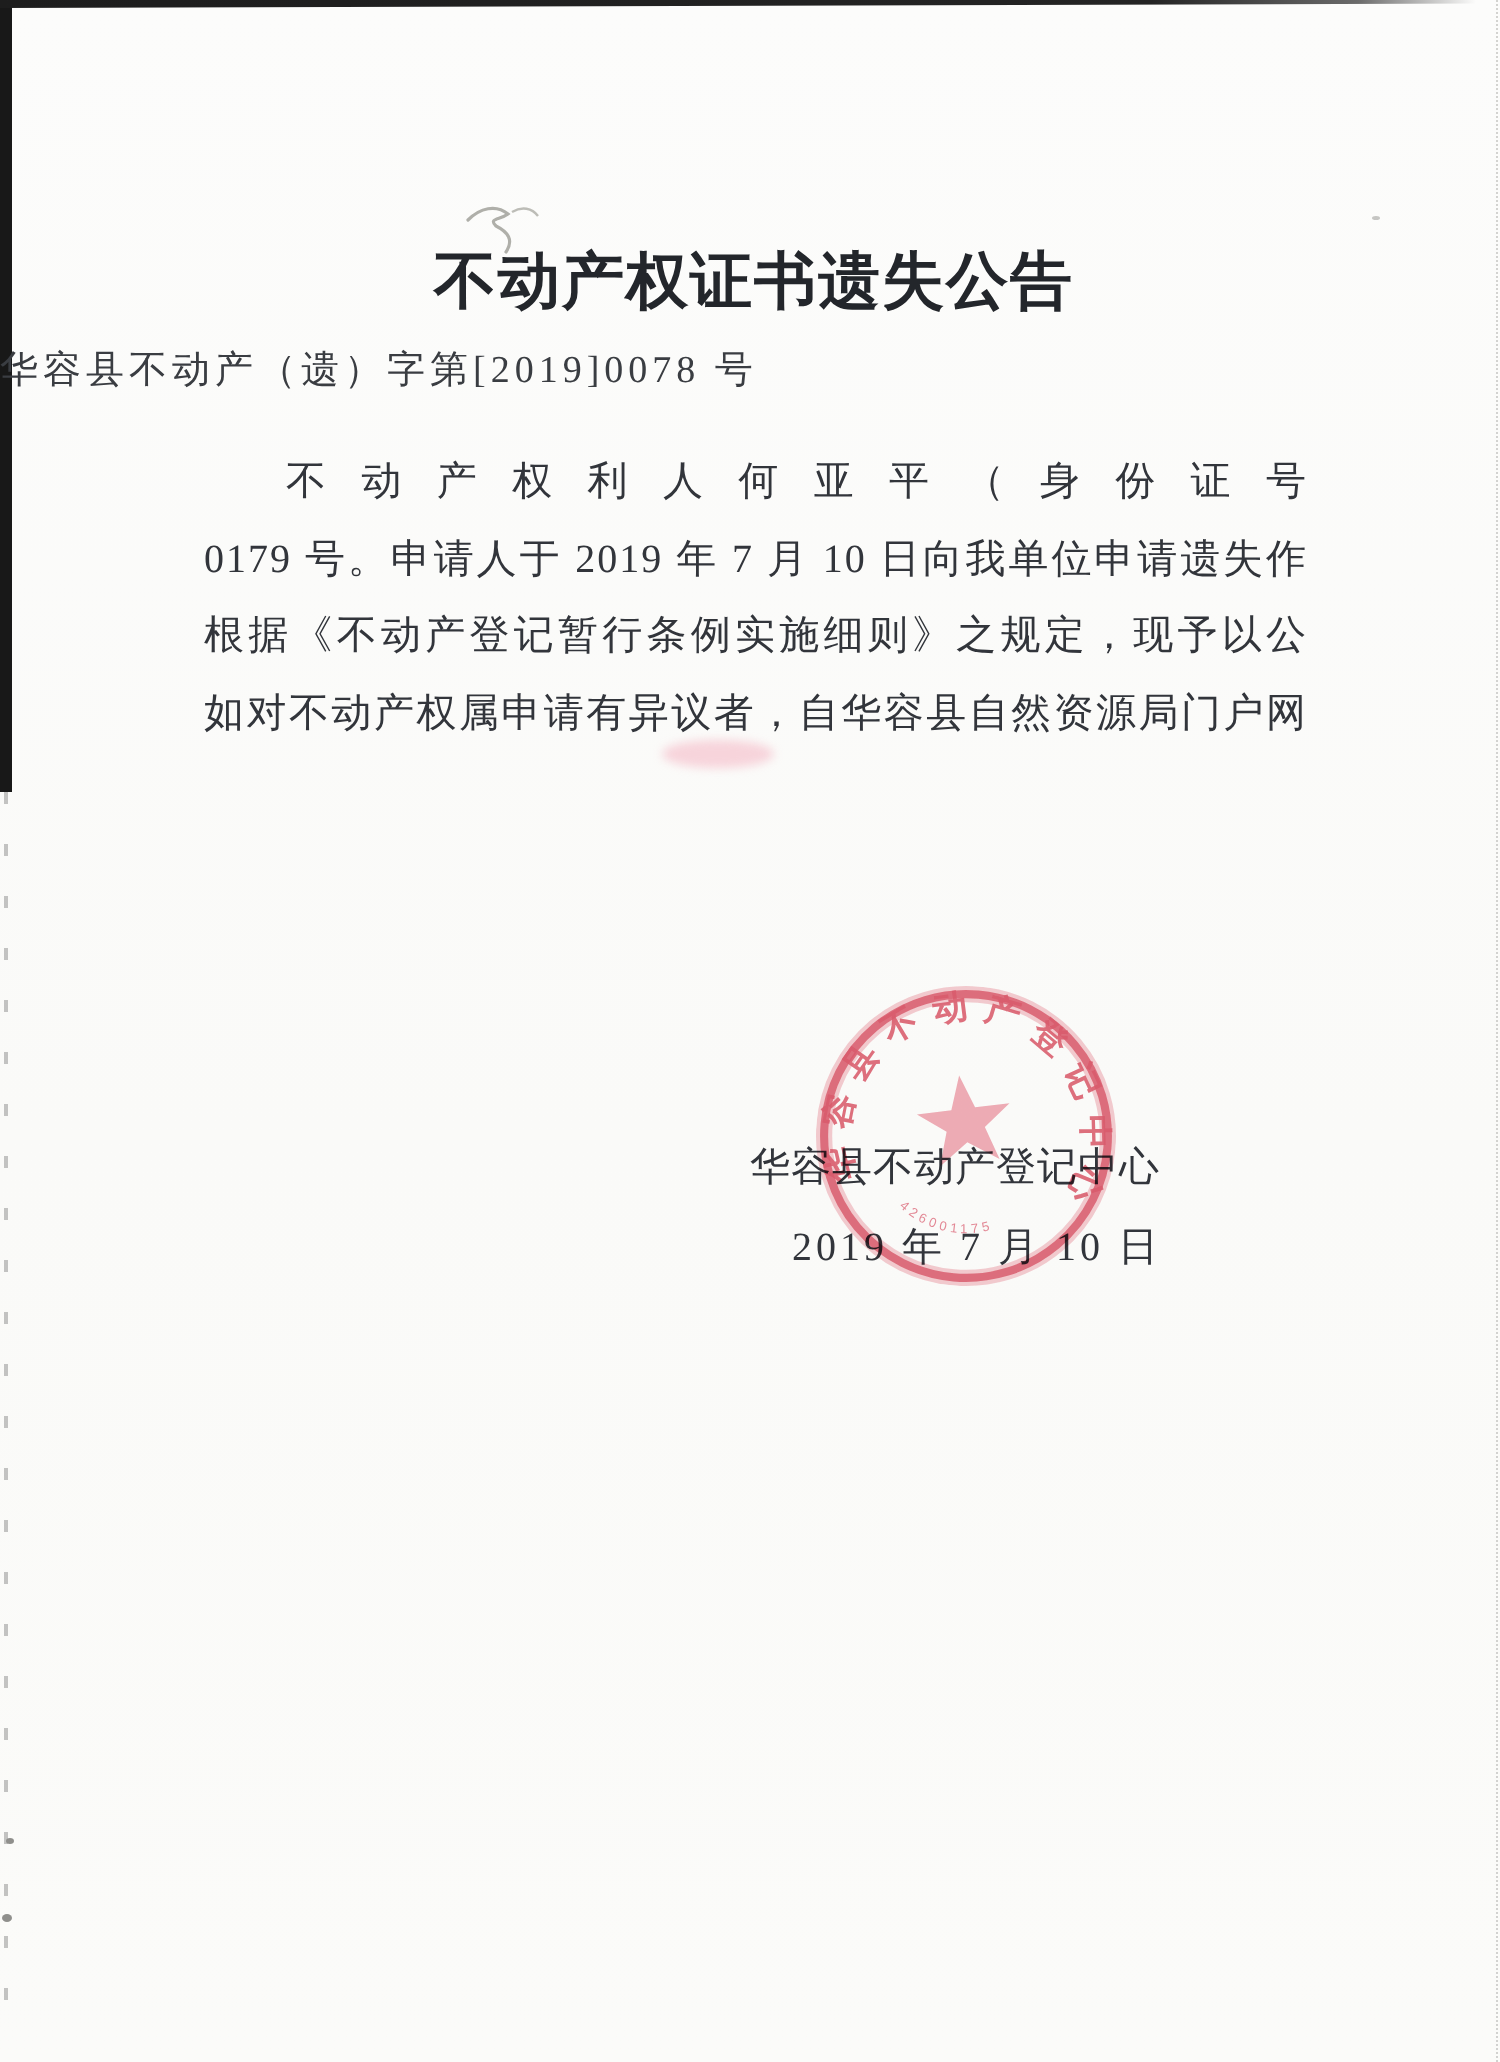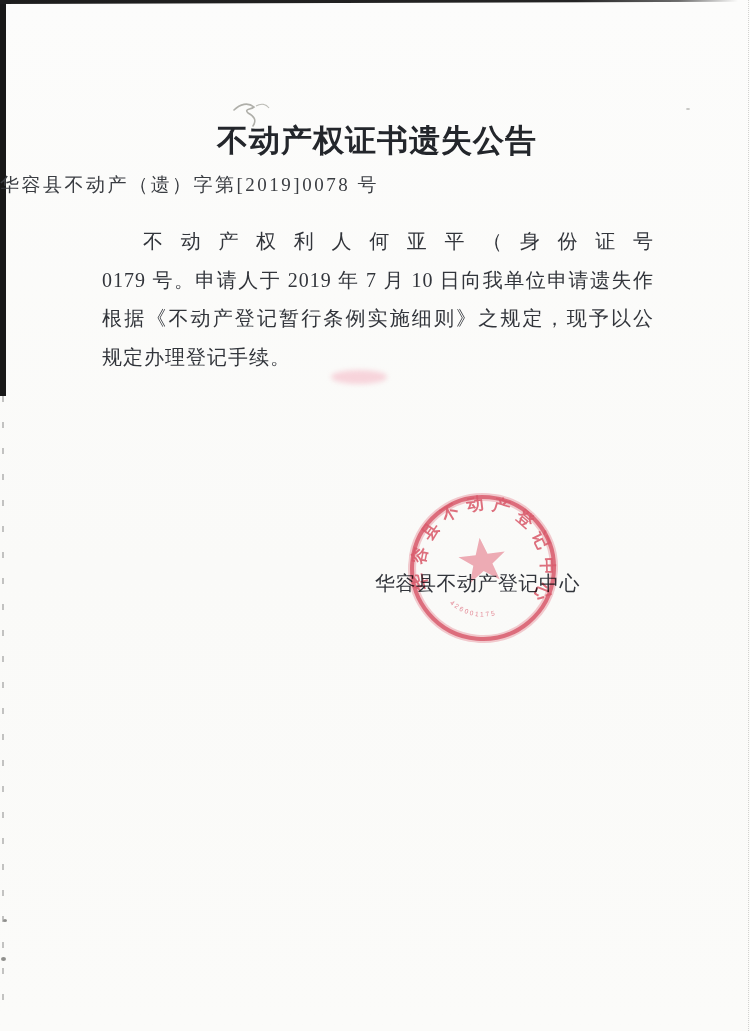--- a/index.html
+++ b/index.html
@@ -109,24 +109,25 @@
   </div>
   <div class="pink-smudge"></div>
 
   <div class="title">不动产权证书遗失公告</div>
   <div class="doc-number">华容县不动产（遗）字第[2019]0078 号</div>
 
   <div class="body-block">
     <div class="body-line first">不动产权利人何亚平（身份证号 43292219780118XXXX），</div>
     <div class="body-line">0179 号。申请人于 2019 年 7 月 10 日向我单位申请遗失作废，</div>
     <div class="body-line">根据《不动产登记暂行条例实施细则》之规定，现予以公告。</div>
-    <div class="body-line last">规定办理登记手续。</div>
+    <div class="body-line">如对不动产权属申请有异议者，自华容县自然资源局门户网</div>
   </div>
 
   <div class="signature">华容县不动产登记中心</div>
+  <div class="date-line">2019 年 7 月 10 日</div>
 
   <div class="seal">
     <svg width="150" height="150" viewBox="0 0 148 148">
       <defs>
         <path id="arcTop" d="M 22.8 101.2 A 58 58 0 1 1 125.2 101.2" fill="none"></path>
         <path id="arcBottom" d="M 34.7 101.5 A 48 48 0 0 0 113.3 101.5" fill="none"></path>
       </defs>
 
       <circle cx="74" cy="74" r="70" fill="none" stroke="rgba(223,88,106,0.32)" stroke-width="8"></circle>
       <circle cx="74" cy="74" r="70" fill="none" stroke="rgba(220,80,100,0.85)" stroke-width="4"></circle>

